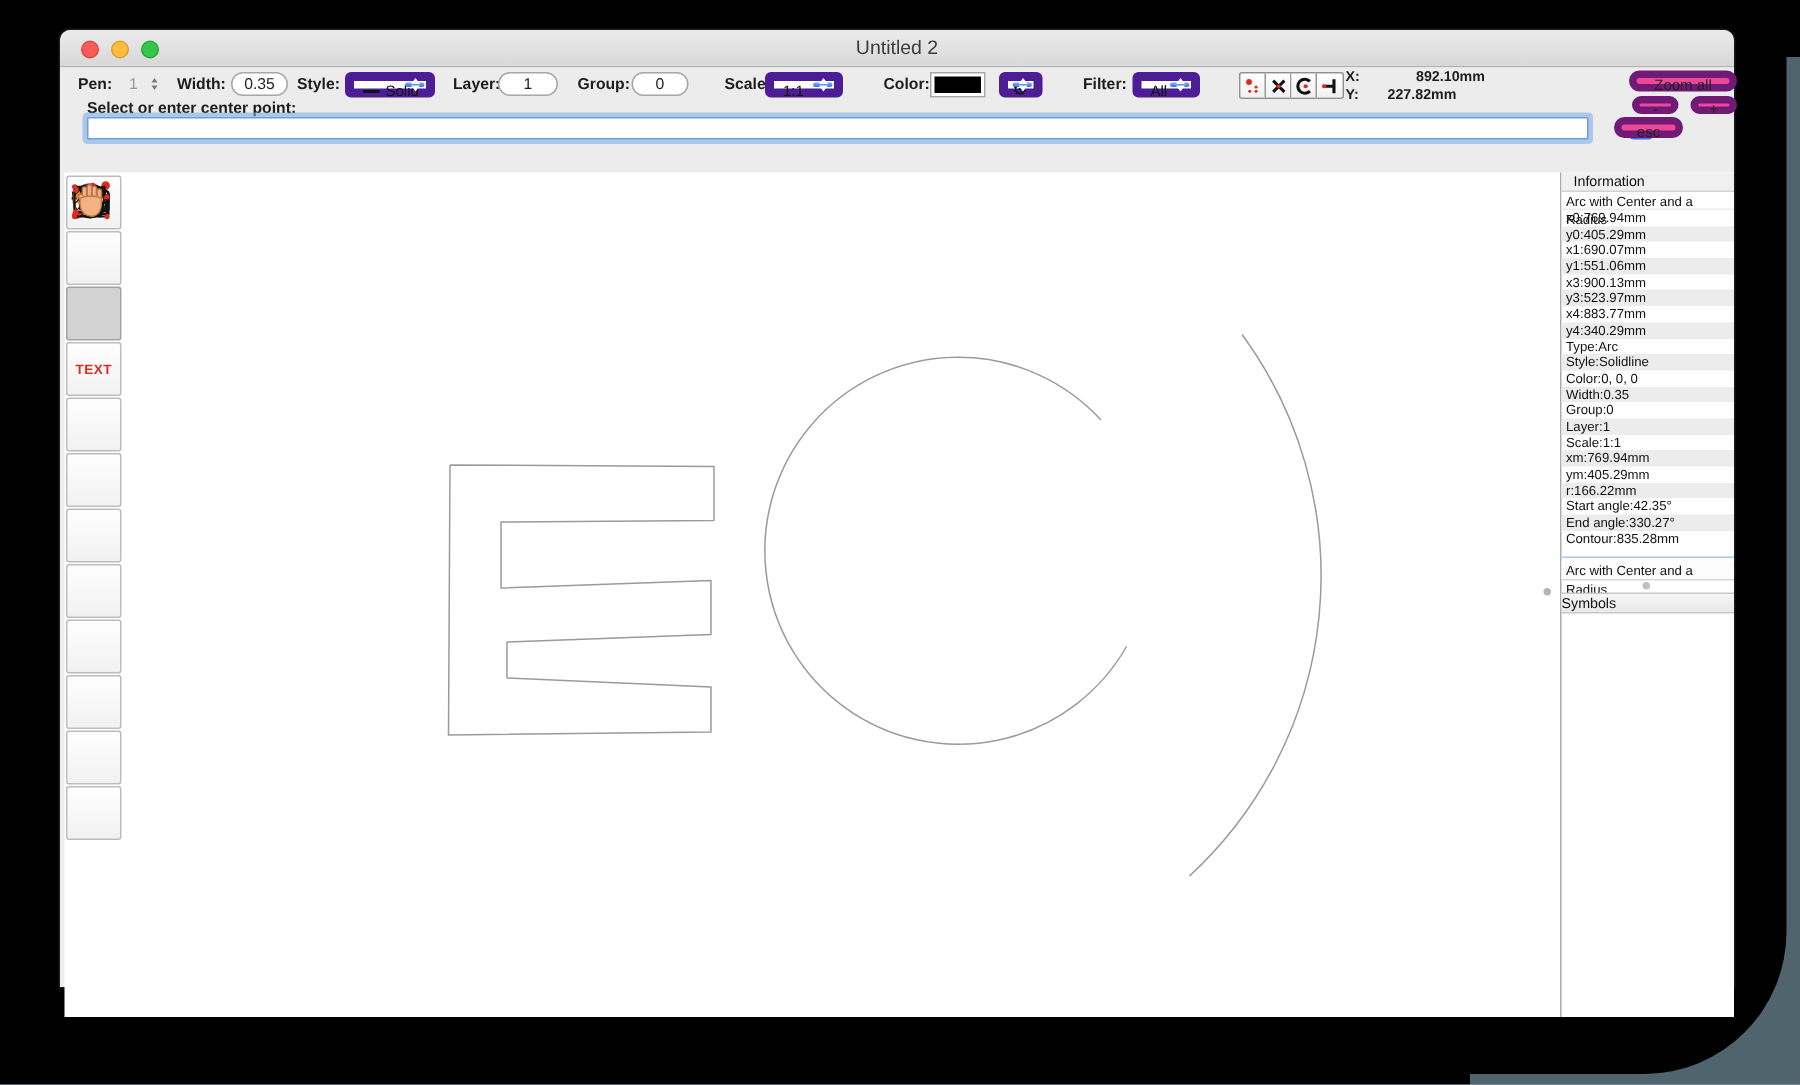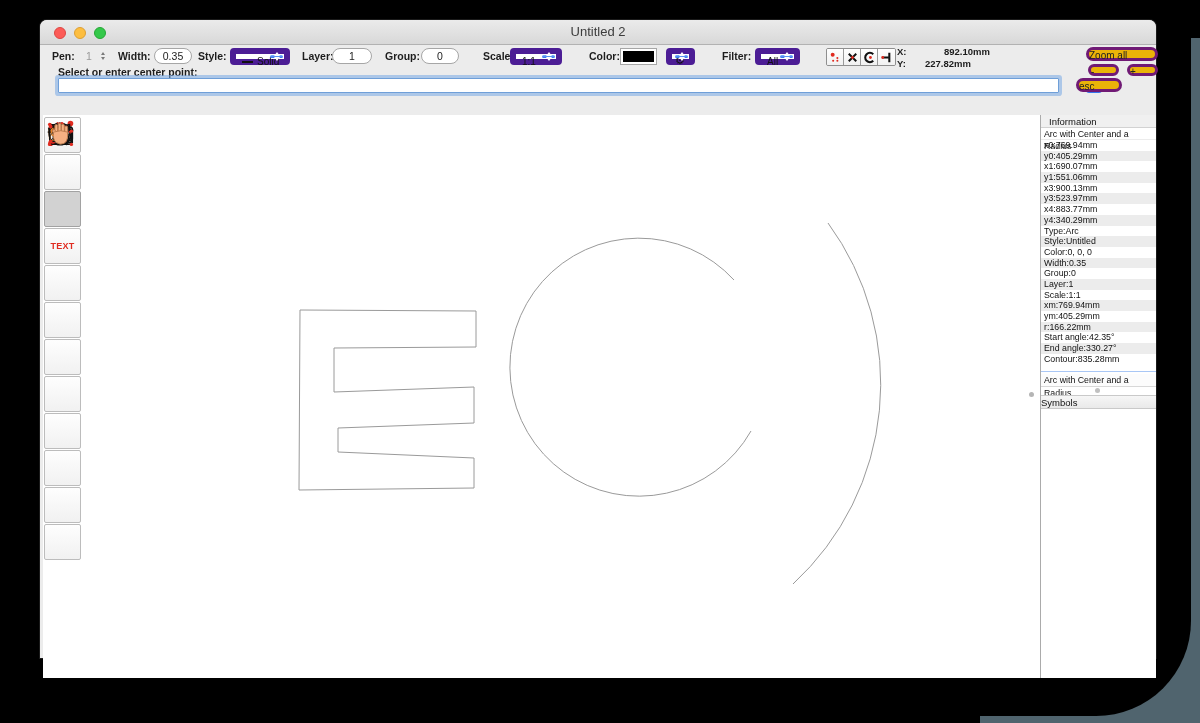--- a/index.html
+++ b/index.html
@@ -49,22 +49,22 @@
   .dashline { display:inline-block; width:11px; height:2px; background:#111; vertical-align:middle; margin-right:4px; }
   .swatchbox { position:absolute; top:3px; height:17px; width:37px; background:#fff;
                border:1px solid #a6a6a6; padding:2px; }
   .swatch { width:100%; height:100%; background:#000; }
   .snapgroup { position:absolute; left:786px; top:3px; height:18px; display:flex;
                border:1px solid #8f8f8f; border-radius:2px; overflow:hidden; }
   .snapbtn { width:17px; height:16px; background:linear-gradient(#ffffff,#f1f1f1);
              border-right:1px solid #9a9a9a; display:flex; align-items:center; justify-content:center; }
   .snapbtn:last-child { border-right:none; }
   .xy { position:absolute; font-size:9.5px; font-weight:600; color:#1c1c1c; }
-  .btn { position:absolute; background:#eab308; border:3px solid #701a75; border-radius:7px;
-         font-size:10px; color:#222; }
+  .btn { position:absolute; background:#ec4899; border:5px solid #701a75; border-radius:7px;
+         font-size:10px; color:#222; text-align:center; }
   .promptlbl { position:absolute; left:18px; top:21px; font-size:10.5px; font-weight:bold; color:#1d1d1d; }
   .cmdinput { position:absolute; left:18px; top:33px; width:1001px; height:15px;
               border:1px solid #6f9fd8; border-radius:1px; background:#fff;
               box-shadow:0 0 0 3px rgba(120,170,230,.55); font-size:10px; padding:0 4px; outline:none; }
   .inpstep { position:absolute; left:1046px; top:33px; width:16px; height:15px; border-radius:3px;
              background:linear-gradient(#7db2fa,#3272ee); display:flex; flex-direction:column;
              align-items:center; justify-content:center; gap:1px; }
 
   
   .main { position:absolute; left:0; top:95px; right:0; bottom:0; }
@@ -379,21 +379,21 @@
           <div class="irow">
               <span>y4:</span>
               <span>340.29mm</span>
             </div>
           <div class="irow">
               <span>Type:</span>
               <span>Arc</span>
             </div>
           <div class="irow">
               <span>Style:</span>
-              <span>Untitled</span>
+              <span>Solidline</span>
             </div>
           <div class="irow">
               <span>Color:</span>
               <span>0, 0, 0</span>
             </div>
           <div class="irow">
               <span>Width:</span>
               <span>0.35</span>
             </div>
           <div class="irow">

